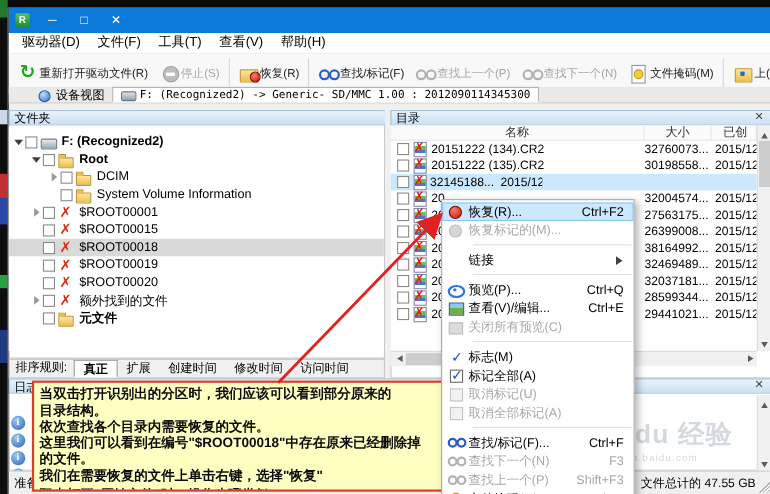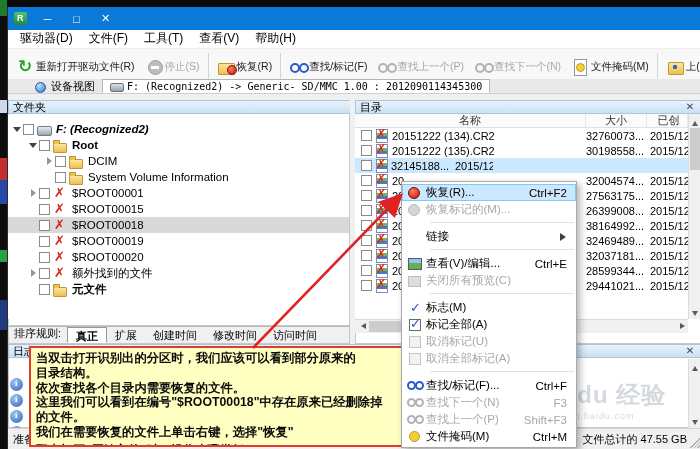--- a/index.html
+++ b/index.html
@@ -261,21 +261,21 @@
       <span>F: (Recognized2) -&gt; Generic- SD/MMC 1.00 : 2012090114345300</span>
     </div>
   </div>
 
   <div id="folders-panel"></div>
   <div class="phead" id="folders-head">
     <span class="ptitle">文件夹</span>
     <span class="pclose">✕</span>
   </div>
   <div id="tree">
-      <div class="trow" style="padding-left: 4px; font-style: italic;">
+      <div class="trow" style="padding-left: 4px;">
         <span class="exp open"></span>
         <span class="cb"></span>
         <span class="ic disk-icon"></span>
         <span class="lab b">F: (Recognized2)</span>
       </div>
       <div class="trow" style="padding-left: 20px;">
         <span class="exp open"></span>
         <span class="cb"></span>
         <span class="ic folder-icon"></span>
         <span class="lab b">Root</span>
@@ -503,20 +503,25 @@
         <span class="mlabel">恢复标记的(M)...</span>
       </div>
       <div class="msep"></div>
       <div class="mitem">
         <span class="mico"></span>
         <span class="mlabel">链接</span>
         <span class="sub"></span>
       </div>
       <div class="msep"></div>
       <div class="mitem">
+        <span class="mico eye-icon"></span>
+        <span class="mlabel">预览(P)...</span>
+        <span class="mshort">Ctrl+Q</span>
+      </div>
+      <div class="mitem">
         <span class="mico viewedit-icon"></span>
         <span class="mlabel">查看(V)/编辑...</span>
         <span class="mshort">Ctrl+E</span>
       </div>
       <div class="mitem disabled">
         <span class="mico closeprev-icon"></span>
         <span class="mlabel">关闭所有预览(C)</span>
       </div>
       <div class="msep"></div>
       <div class="mitem">

